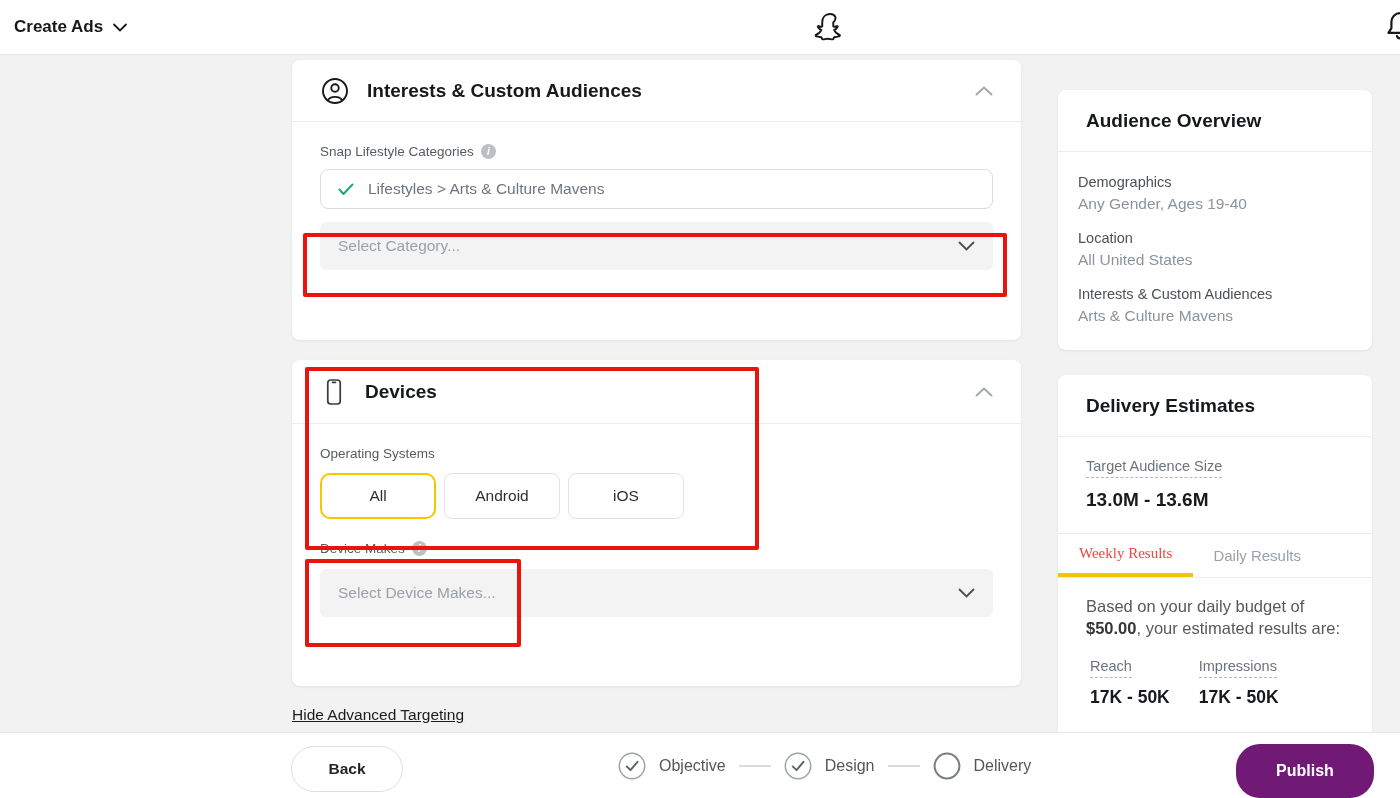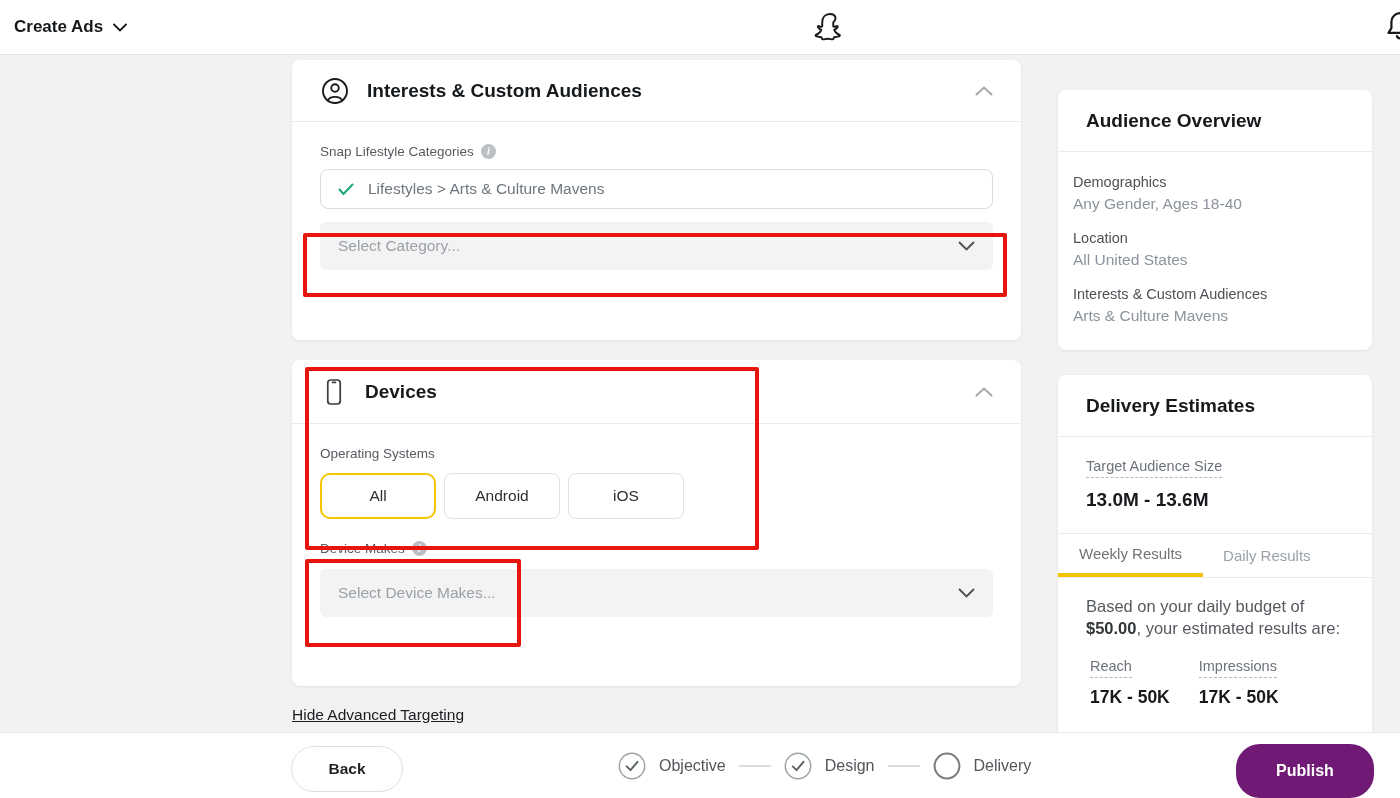--- a/index.html
+++ b/index.html
@@ -72,35 +72,35 @@
 
   .adv-link {
     position: absolute; left: 292px; top: 706px;
     font-size: 15.5px; font-weight: 400; color: #1a1d20;
     text-decoration: underline; cursor: pointer; z-index: 5;
   }
 
   
   .card-audience { left: 1058px; top: 90px; width: 314px; height: 260px; }
   .card-audience .card-head, .card-delivery .card-head { height: 62px; }
-  .aud-rows { padding: 22px 15px; }
+  .aud-rows { padding: 22px 20px; }
   .aud-row { margin-bottom: 17px; }
   .aud-label { font-size: 14.5px; color: #4c5156; margin-bottom: 5px; }
   .aud-value { font-size: 15.5px; color: #8c939b; }
 
   .card-delivery { left: 1058px; top: 375px; width: 314px; height: 372px; }
   .tas-block { padding: 20px 28px 22px; border-bottom: 1px solid #ececec; }
   .dashed-label {
     display: inline-block; font-size: 14.5px; color: #6d737a;
     border-bottom: 1px dashed #b8b8b8; padding-bottom: 3px; cursor: help;
   }
   .tas-value { margin-top: 11px; font-size: 19px; font-weight: 700; color: #17191c; }
   .tabs { display: flex; align-items: stretch; height: 44px; border-bottom: 1px solid #ececec; }
   .tab { display: flex; align-items: center; font-size: 15px; cursor: pointer; }
-  .tab-active { padding: 0 21px; color: #737373; border-bottom: 4px solid #f5c400; }
+  .tab-active { padding: 0 21px; color: #ef4444; border-bottom: 4px solid #f5c400; font-family: Liberation Serif, serif; }
   .tab-inactive { padding: 0 20px; color: #9aa1a8; }
   .budget-text { padding: 18px 28px 0; font-size: 16.5px; line-height: 1.32; color: #55595e; }
   .budget-amt { font-weight: 700; color: #323639; }
   .metrics { padding: 17px 32px 0; display: flex; gap: 29px; }
   .metric-value { margin-top: 9px; font-size: 17.5px; font-weight: 700; color: #17191c; }
 
   
   .footer {
     position: absolute; left: 0; bottom: 0; width: 1400px; height: 66px;
     background: #fff; border-top: 1px solid #e8e8e8; z-index: 30;
@@ -247,21 +247,21 @@
 
   <div class="adv-link">Hide Advanced Targeting</div>
 
   <div class="card card-audience">
     <div class="card-head">
       <span class="card-title">Audience Overview</span>
     </div>
     <div class="aud-rows">
       <div class="aud-row">
         <div class="aud-label">Demographics</div>
-        <div class="aud-value">Any Gender, Ages 18-40</div>
+        <div class="aud-value">Any Gender, Ages 19-40</div>
       </div>
       <div class="aud-row">
         <div class="aud-label">Location</div>
         <div class="aud-value">All United States</div>
       </div>
       <div class="aud-row">
         <div class="aud-label">Interests &amp; Custom Audiences</div>
         <div class="aud-value">Arts &amp; Culture Mavens</div>
       </div>
     </div>

